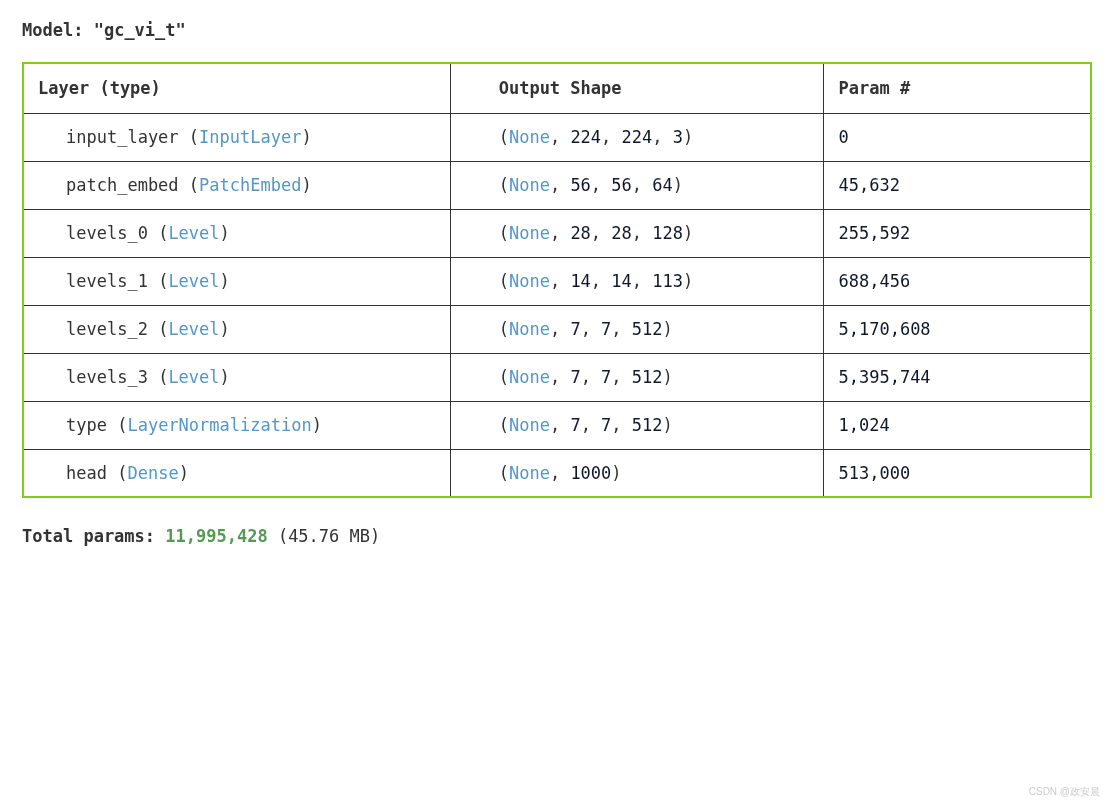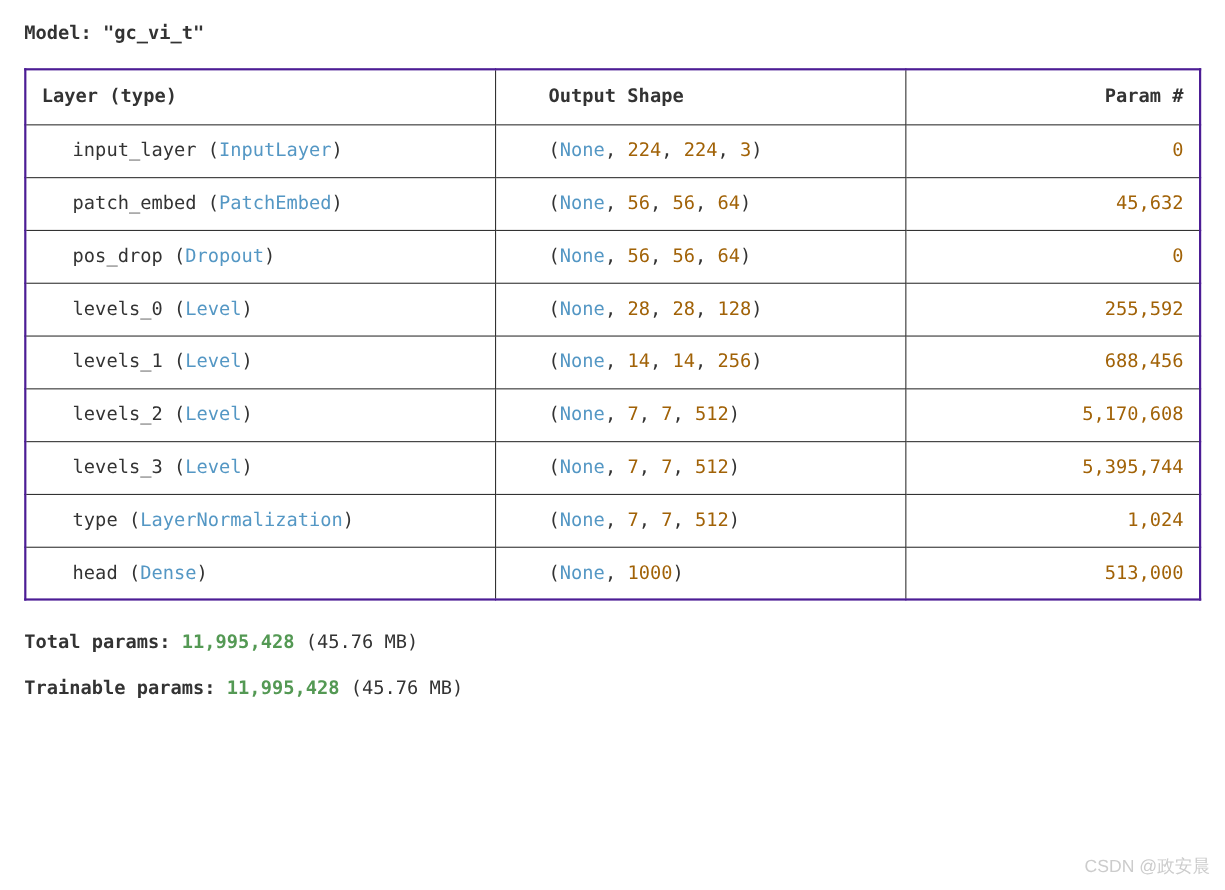--- a/index.html
+++ b/index.html
@@ -22,55 +22,55 @@
     }
     .model-label {
       color: #333;
     }
     .model-name {
       color: #333;
     }
     table {
       border-collapse: collapse;
       width: 100%;
-      border: 2px solid #4c1d95;
+      border: 2px solid #84cc16;
     }
     th, td {
       border: 1.5px solid #333;
       padding: 11px 14px;
       text-align: left;
       vertical-align: middle;
     }
     th {
       font-weight: bold;
       color: #333;
     }
     th:nth-child(1), td:nth-child(1) {
       width: 40%;
     }
     th:nth-child(2), td:nth-child(2) {
       width: 35%;
       padding-left: 48px;
     }
     th:nth-child(3), td:nth-child(3) {
       width: 25%;
-      text-align: right;
+      text-align: left;
     }
     .layer-name {
       color: #333;
       margin-left: 28px;
     }
     .layer-type {
       color: #5497c4;
     }
     .none-kw {
       color: #5497c4;
     }
     .num-green {
-      color: #a16207;
+      color: #0f172a;
     }
     .black {
       color: #333;
     }
     .summary {
       margin-top: 28px;
     }
     .summary-line {
       margin-bottom: 22px;
       font-weight: bold;
@@ -84,21 +84,21 @@
       margin-top: 24px;
     }
     .summary-size {
       color: #333;
       font-weight: normal;
     }
     .watermark {
       position: absolute;
       bottom: 10px;
       right: 14px;
-      font-size: 16px;
+      font-size: 10px;
       color: #ccc;
       font-family: Arial, sans-serif;
     }
     tbody tr {
       height: 48px;
     }
     thead tr {
       height: 50px;
     }
   </style>
@@ -123,32 +123,27 @@
         <td><span class="layer-name">input_layer</span><span class="black"> (</span><span class="layer-type">InputLayer</span><span class="black">)</span></td>
         <td><span class="black">(</span><span class="none-kw">None</span><span class="black">, </span><span class="num-green">224</span><span class="black">, </span><span class="num-green">224</span><span class="black">, </span><span class="num-green">3</span><span class="black">)</span></td>
         <td><span class="num-green">0</span></td>
       </tr>
       <tr>
         <td><span class="layer-name">patch_embed</span><span class="black"> (</span><span class="layer-type">PatchEmbed</span><span class="black">)</span></td>
         <td><span class="black">(</span><span class="none-kw">None</span><span class="black">, </span><span class="num-green">56</span><span class="black">, </span><span class="num-green">56</span><span class="black">, </span><span class="num-green">64</span><span class="black">)</span></td>
         <td><span class="num-green">45,632</span></td>
       </tr>
       <tr>
-        <td><span class="layer-name">pos_drop</span><span class="black"> (</span><span class="layer-type">Dropout</span><span class="black">)</span></td>
-        <td><span class="black">(</span><span class="none-kw">None</span><span class="black">, </span><span class="num-green">56</span><span class="black">, </span><span class="num-green">56</span><span class="black">, </span><span class="num-green">64</span><span class="black">)</span></td>
-        <td><span class="num-green">0</span></td>
-      </tr>
-      <tr>
         <td><span class="layer-name">levels_0</span><span class="black"> (</span><span class="layer-type">Level</span><span class="black">)</span></td>
         <td><span class="black">(</span><span class="none-kw">None</span><span class="black">, </span><span class="num-green">28</span><span class="black">, </span><span class="num-green">28</span><span class="black">, </span><span class="num-green">128</span><span class="black">)</span></td>
         <td><span class="num-green">255,592</span></td>
       </tr>
       <tr>
         <td><span class="layer-name">levels_1</span><span class="black"> (</span><span class="layer-type">Level</span><span class="black">)</span></td>
-        <td><span class="black">(</span><span class="none-kw">None</span><span class="black">, </span><span class="num-green">14</span><span class="black">, </span><span class="num-green">14</span><span class="black">, </span><span class="num-green">256</span><span class="black">)</span></td>
+        <td><span class="black">(</span><span class="none-kw">None</span><span class="black">, </span><span class="num-green">14</span><span class="black">, </span><span class="num-green">14</span><span class="black">, </span><span class="num-green">113</span><span class="black">)</span></td>
         <td><span class="num-green">688,456</span></td>
       </tr>
       <tr>
         <td><span class="layer-name">levels_2</span><span class="black"> (</span><span class="layer-type">Level</span><span class="black">)</span></td>
         <td><span class="black">(</span><span class="none-kw">None</span><span class="black">, </span><span class="num-green">7</span><span class="black">, </span><span class="num-green">7</span><span class="black">, </span><span class="num-green">512</span><span class="black">)</span></td>
         <td><span class="num-green">5,170,608</span></td>
       </tr>
       <tr>
         <td><span class="layer-name">levels_3</span><span class="black"> (</span><span class="layer-type">Level</span><span class="black">)</span></td>
         <td><span class="black">(</span><span class="none-kw">None</span><span class="black">, </span><span class="num-green">7</span><span class="black">, </span><span class="num-green">7</span><span class="black">, </span><span class="num-green">512</span><span class="black">)</span></td>
@@ -164,18 +159,15 @@
         <td><span class="black">(</span><span class="none-kw">None</span><span class="black">, </span><span class="num-green">1000</span><span class="black">)</span></td>
         <td><span class="num-green">513,000</span></td>
       </tr>
     </tbody>
 </table>
 
 <div class="summary">
   <div class="summary-line">
     <span class="summary-label">Total params: </span><span class="summary-val">11,995,428</span><span class="summary-size"> (45.76 MB)</span>
   </div>
-  <div class="summary-line">
-    <span class="summary-label">Trainable params: </span><span class="summary-val">11,995,428</span><span class="summary-size"> (45.76 MB)</span>
-  </div>
 </div>
 
 <div class="watermark">CSDN @政安晨</div>
 
 </body></html>

